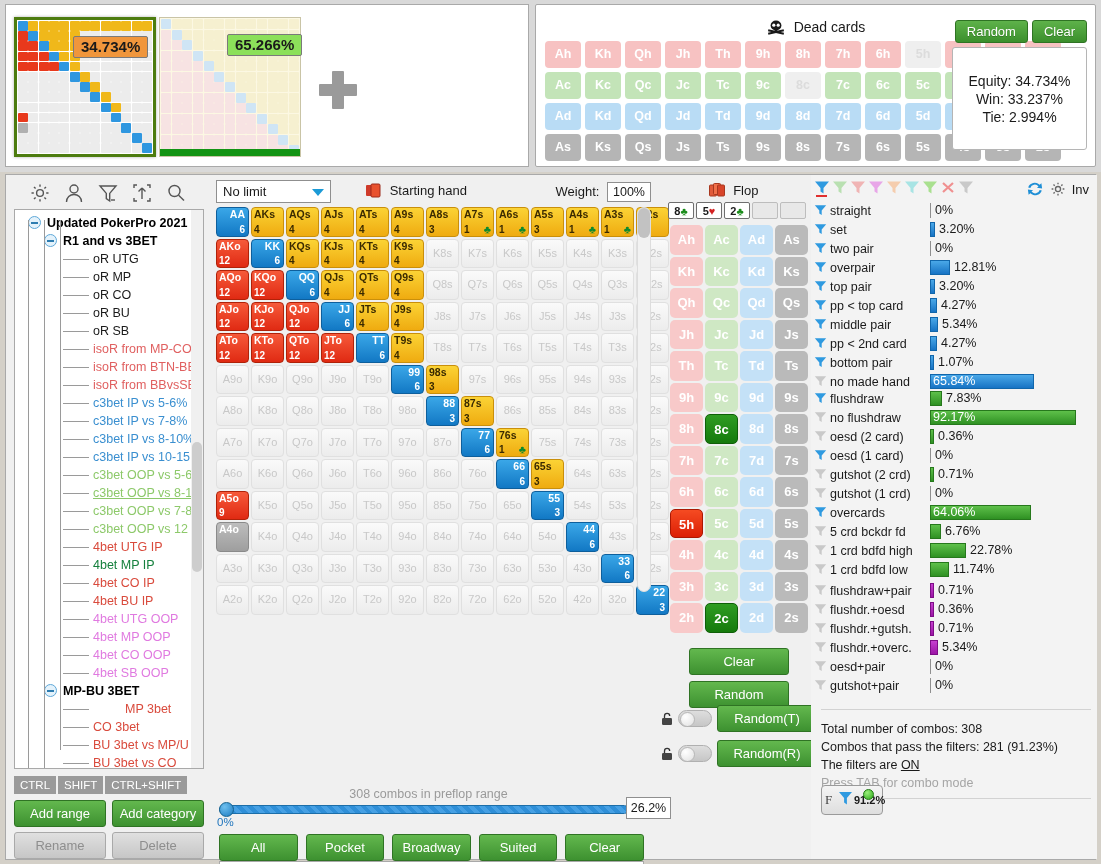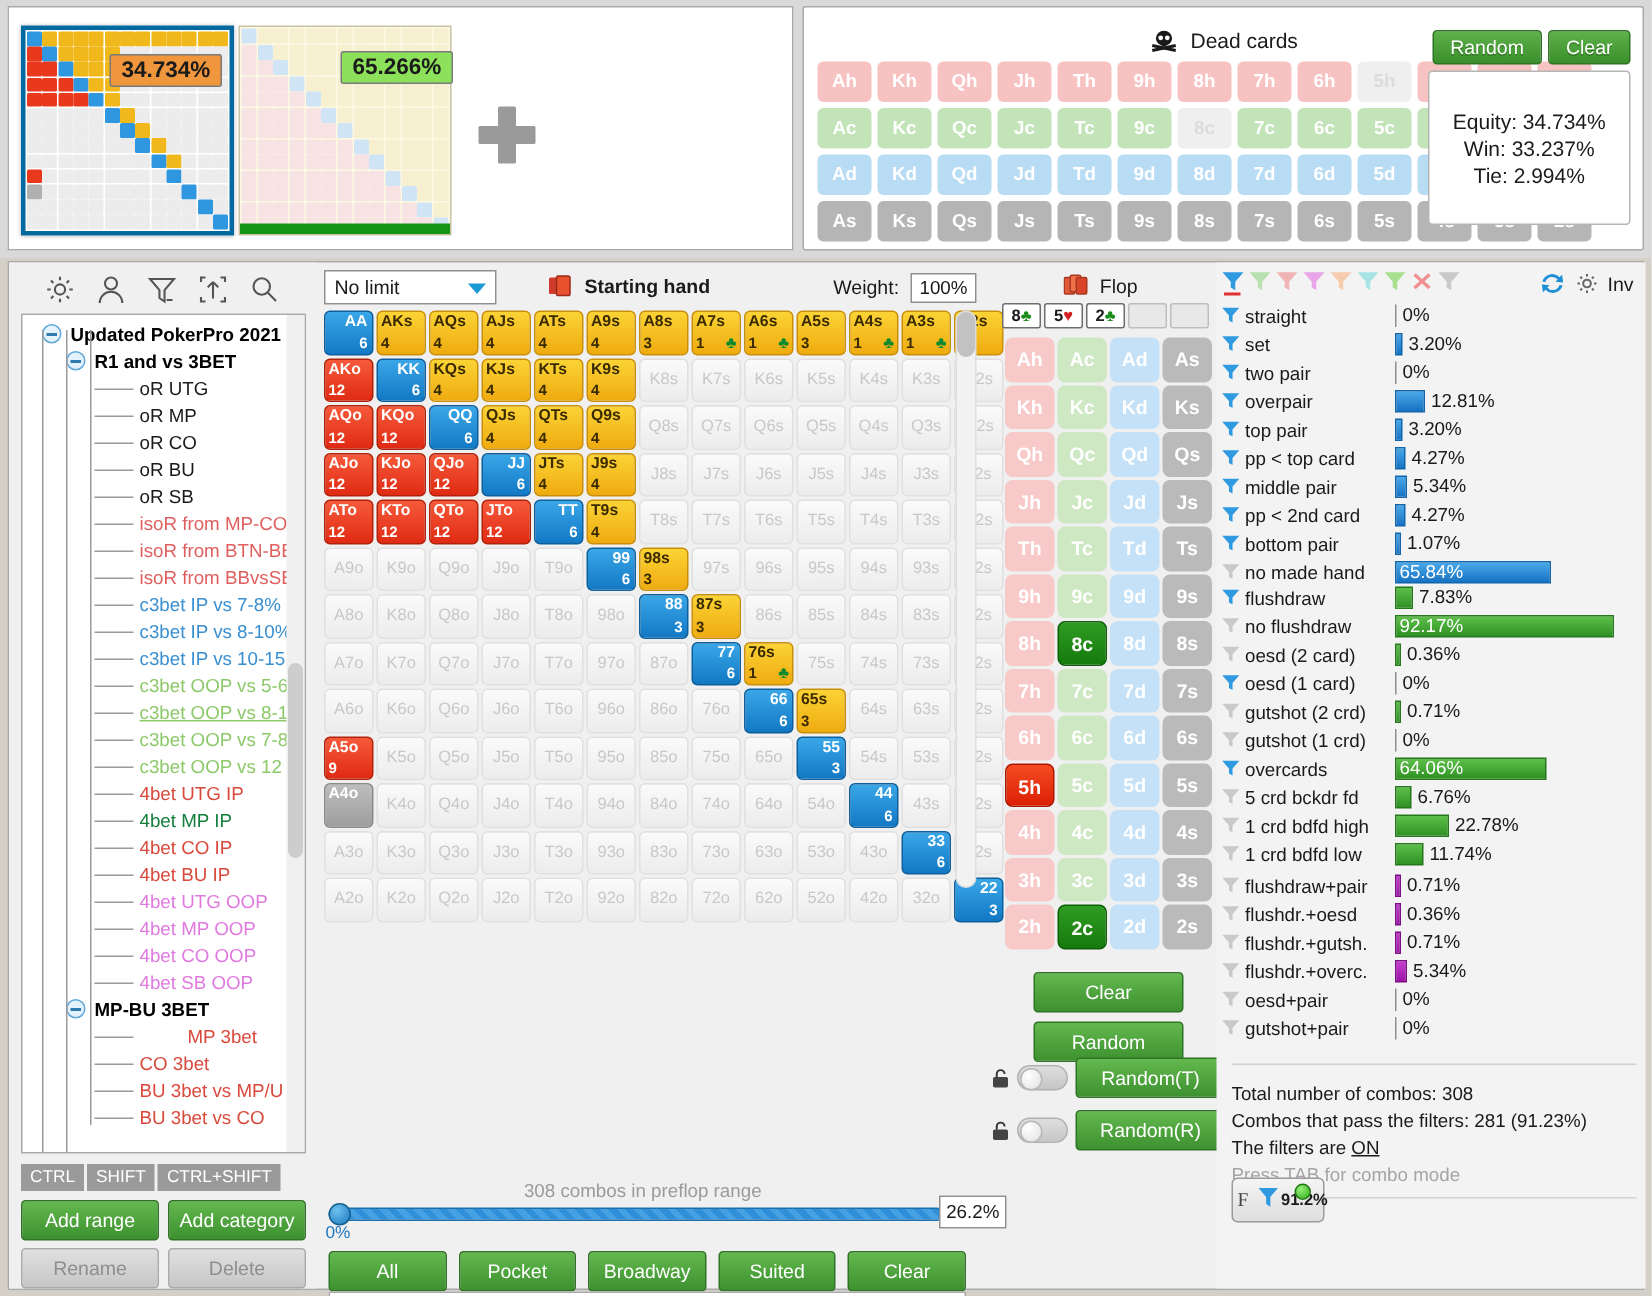--- a/index.html
+++ b/index.html
@@ -12,21 +12,21 @@
     overflow:hidden;
     color:#1a1a1a;
   }
   
   #top-strip { position:absolute; left:0; top:0; width:1101px; height:172px; background:#d9d9d9; }
   #ranges-panel {
     position:absolute; left:5px; top:4px; width:524px; height:163px;
     background:#fff; border:1px solid #a9a9a9;
   }
   .range-thumb { position:absolute; top:12px; width:142px; height:140px; }
-  .range-thumb.sel { left:8px; border:3px solid #0369a1; background:#fff; box-shadow:0 0 3px rgba(0,0,0,.3); }
+  .range-thumb.sel { left:8px; border:3px solid #4d7c0f; background:#fff; box-shadow:0 0 3px rgba(0,0,0,.3); }
   .range-thumb.alt { left:153px; border:1px solid #c9c4a6; background:#fcf8e3; }
   .mini-grid { position:absolute; left:0; top:0; right:0; bottom:0; display:grid;
     grid-template-columns:repeat(13,1fr); grid-template-rows:repeat(13,1fr); gap:0.5px; padding:1px;}
   .mc { border-radius:1px; }
   .badge {
     position:absolute; font-size:15px; font-weight:bold; padding:2px 7px;
     border:1px solid #7a7a7a; border-radius:2px; line-height:16px;
   }
   #badge-a { left:56px; top:16px; background:#f0963c; color:#1a1a1a; }
   #badge-b { left:67px; top:16px; background:#8ce05a; color:#1a1a1a; }
@@ -113,21 +113,21 @@
 
   
   #matrix-col { position:absolute; left:205px; top:0; width:445px; height:672px; }
   #mx-toolbar { position:absolute; left:5px; top:5px; width:435px; height:24px; }
   #limit-select {
     position:absolute; left:0; top:0; width:115px; height:23px; background:#fff;
     border:1px solid #8f8f8f; font-size:13px; line-height:22px; padding-left:6px; cursor:pointer;
   }
   #limit-caret { position:absolute; right:6px; top:8px; width:0;height:0;
     border-left:6px solid transparent;border-right:6px solid transparent;border-top:7px solid #1b9ad6; }
-  #starting-hand { position:absolute; left:150px; top:3px; font-size:13px;font-weight:bold; }
+  #starting-hand { position:absolute; left:150px; top:3px; font-size:13px; }
   #sh-icon { display:inline-block; width:16px; height:15px; vertical-align:-3px; margin-right:4px; }
   #weight-wrap { position:absolute; right:0; top:2px; font-size:13px; }
   #weight-val {
     display:inline-block; width:44px; background:#fff; border:1px solid #8f8f8f;
     text-align:center; font-size:12.5px; padding:2px 0; margin-left:4px;
   }
   #grid {
     position:absolute; left:5px; top:32px; display:grid;
     grid-template-columns:repeat(13,33px); grid-template-rows:repeat(13,29.5px); gap:2px;
   }
@@ -723,20 +723,21 @@
           <div class="tnode bold" style="padding-left: 32px;"><span class="tog" style="left: 13px;"></span><span class="lbl" style="color: rgb(0, 0, 0);">Updated PokerPro 2021</span></div>
           <div class="tnode bold" style="padding-left: 48px;"><span class="tog" style="left: 29px;"></span><span class="lbl" style="color: rgb(0, 0, 0);">R1 and vs 3BET</span></div>
           <div class="tnode" style="padding-left: 78px;"><span class="conn" style="left: 48px; width: 26px;"></span><span class="lbl" style="color: rgb(26, 26, 26);">oR UTG</span></div>
           <div class="tnode" style="padding-left: 78px;"><span class="conn" style="left: 48px; width: 26px;"></span><span class="lbl" style="color: rgb(26, 26, 26);">oR MP</span></div>
           <div class="tnode" style="padding-left: 78px;"><span class="conn" style="left: 48px; width: 26px;"></span><span class="lbl" style="color: rgb(26, 26, 26);">oR CO</span></div>
           <div class="tnode" style="padding-left: 78px;"><span class="conn" style="left: 48px; width: 26px;"></span><span class="lbl" style="color: rgb(26, 26, 26);">oR BU</span></div>
           <div class="tnode" style="padding-left: 78px;"><span class="conn" style="left: 48px; width: 26px;"></span><span class="lbl" style="color: rgb(26, 26, 26);">oR SB</span></div>
           <div class="tnode" style="padding-left: 78px;"><span class="conn" style="left: 48px; width: 26px;"></span><span class="lbl" style="color: rgb(224, 96, 96);">isoR from MP-CO</span></div>
           <div class="tnode" style="padding-left: 78px;"><span class="conn" style="left: 48px; width: 26px;"></span><span class="lbl" style="color: rgb(224, 96, 96);">isoR from BTN-BB</span></div>
           <div class="tnode" style="padding-left: 78px;"><span class="conn" style="left: 48px; width: 26px;"></span><span class="lbl" style="color: rgb(224, 96, 96);">isoR from BBvsSB</span></div>
+          <div class="tnode" style="padding-left: 78px;"><span class="conn" style="left: 48px; width: 26px;"></span><span class="lbl" style="color: rgb(58, 143, 208);">c3bet IP vs 5-6%</span></div>
           <div class="tnode" style="padding-left: 78px;"><span class="conn" style="left: 48px; width: 26px;"></span><span class="lbl" style="color: rgb(58, 143, 208);">c3bet IP vs 7-8%</span></div>
           <div class="tnode" style="padding-left: 78px;"><span class="conn" style="left: 48px; width: 26px;"></span><span class="lbl" style="color: rgb(58, 143, 208);">c3bet IP vs 8-10%</span></div>
           <div class="tnode" style="padding-left: 78px;"><span class="conn" style="left: 48px; width: 26px;"></span><span class="lbl" style="color: rgb(58, 143, 208);">c3bet IP vs 10-15</span></div>
           <div class="tnode" style="padding-left: 78px;"><span class="conn" style="left: 48px; width: 26px;"></span><span class="lbl" style="color: rgb(141, 201, 106);">c3bet OOP vs 5-6</span></div>
           <div class="tnode" style="padding-left: 78px;"><span class="conn" style="left: 48px; width: 26px;"></span><span class="lbl" style="color: rgb(141, 201, 106); text-decoration: underline;">c3bet OOP vs 8-1</span></div>
           <div class="tnode" style="padding-left: 78px;"><span class="conn" style="left: 48px; width: 26px;"></span><span class="lbl" style="color: rgb(141, 201, 106);">c3bet OOP vs 7-8</span></div>
           <div class="tnode" style="padding-left: 78px;"><span class="conn" style="left: 48px; width: 26px;"></span><span class="lbl" style="color: rgb(141, 201, 106);">c3bet OOP vs 12</span></div>
           <div class="tnode" style="padding-left: 78px;"><span class="conn" style="left: 48px; width: 26px;"></span><span class="lbl" style="color: rgb(217, 74, 60);">4bet UTG IP</span></div>
           <div class="tnode" style="padding-left: 78px;"><span class="conn" style="left: 48px; width: 26px;"></span><span class="lbl" style="color: #15803d;">4bet MP IP</span></div>
           <div class="tnode" style="padding-left: 78px;"><span class="conn" style="left: 48px; width: 26px;"></span><span class="lbl" style="color: rgb(217, 74, 60);">4bet CO IP</span></div>

